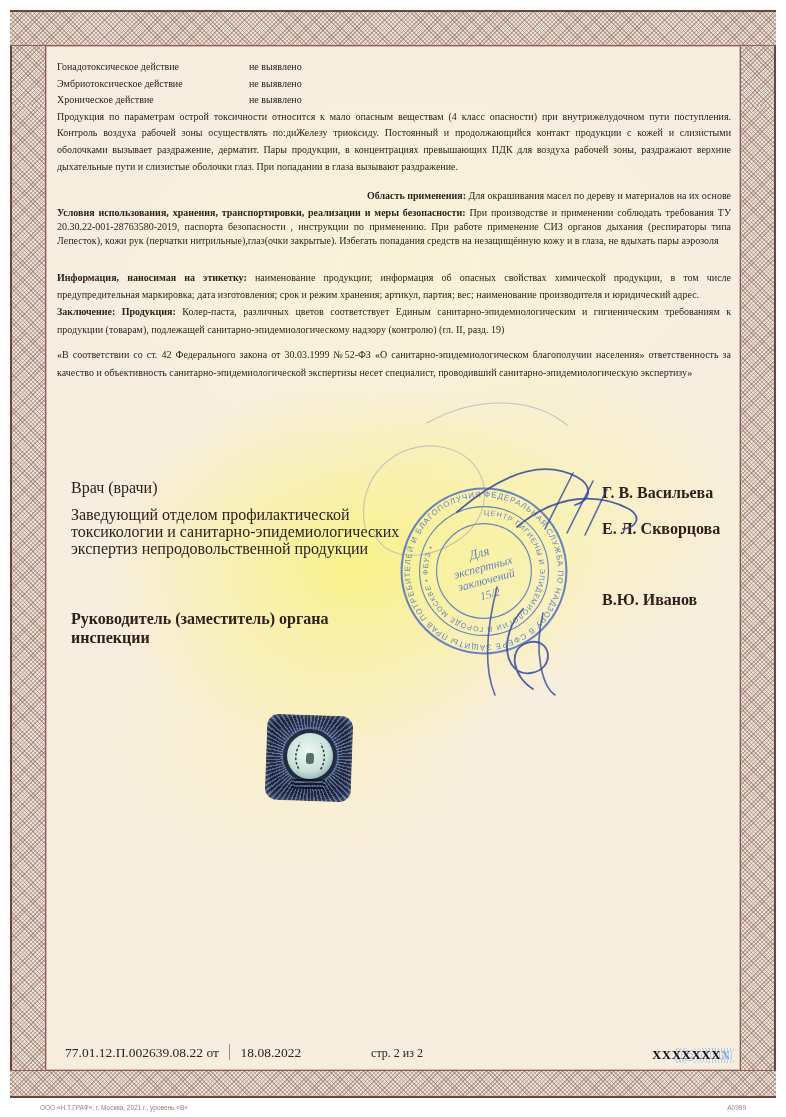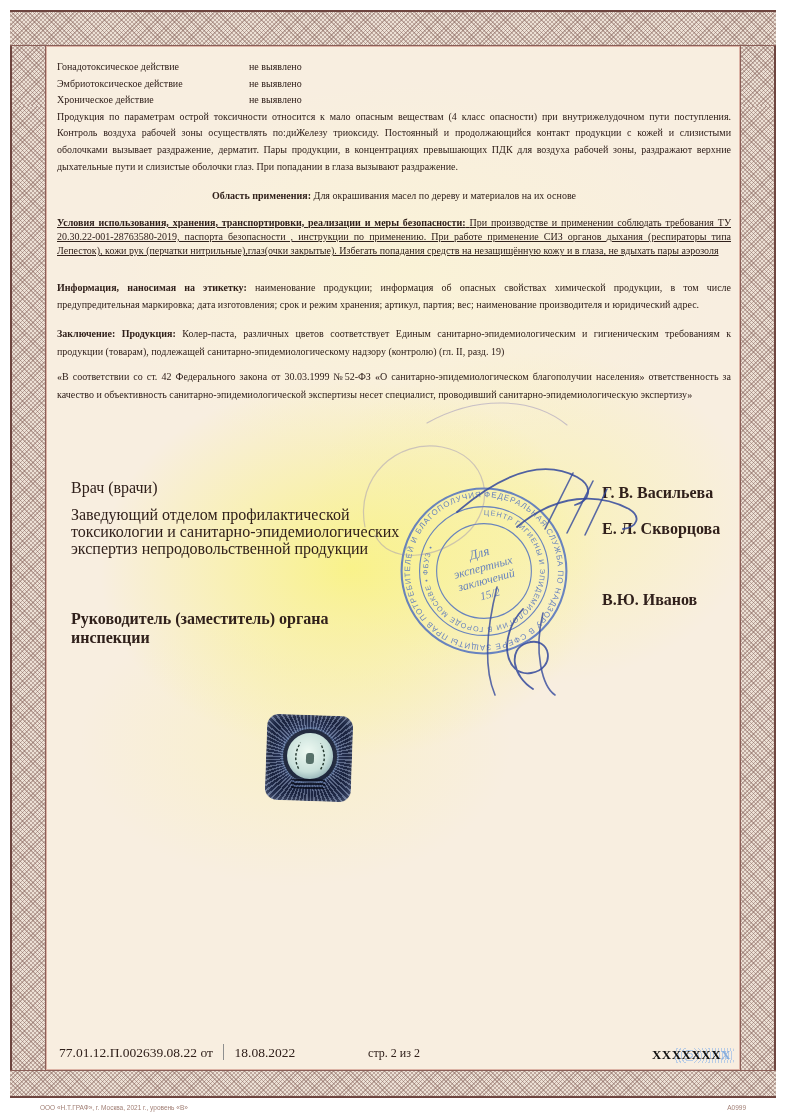--- a/index.html
+++ b/index.html
@@ -40,24 +40,24 @@
       radial-gradient(360px 270px at 44% 51%, rgba(249,243,118,.80), rgba(249,243,118,0) 70%),
       radial-gradient(320px 240px at 70% 46%, rgba(250,245,150,.55), rgba(250,245,150,0) 70%),
       radial-gradient(300px 200px at 36% 68%, rgba(250,243,160,.35), rgba(250,243,160,0) 72%),
       radial-gradient(420px 260px at 52% 22%, rgba(252,247,205,.50), rgba(252,247,205,0) 75%),
       #f8eee0;}
 
   .content{position:absolute;left:10px;right:8px;top:12px;font-size:10px;line-height:16.6px;}
   .tox-row{display:flex;}
   .tox-label{width:192px;flex:0 0 192px;}
   p{margin:0;text-align:justify;}
-  .scope{margin-top:13px;text-align:center;}
-  .usage{margin-top:11px;line-height:14.2px;text-decoration:underline;}
+  .scope{margin-top:13px;text-align:right;}
+  .usage{margin-top:1px;line-height:14.2px;}
   .info{margin-top:21px;line-height:17px;}
-  .concl{margin-top:12px;line-height:17.4px;}
+  .concl{line-height:17.4px;}
   b{font-weight:bold;}
 
   
   .sig{position:absolute;font-size:16px;line-height:17px;}
   .sig-name{font-weight:bold;}
   .role-wrap{width:335px;}
   .role-bold{font-weight:bold;width:280px;margin-top:20px;}
 
   
   .stamp{position:absolute;left:347px;top:434px;width:180px;height:180px;opacity:.82;}
@@ -72,21 +72,21 @@
       radial-gradient(circle at 50% 46%, #93a9c4 0%, #41507a 36%, #202a48 64%, #3a4a72 100%);
     box-shadow:inset 0 0 6px rgba(255,255,255,.25);}
   .holo-ring{position:absolute;left:17px;top:14px;width:46px;height:46px;border-radius:50%;
     border:4px solid rgba(16,22,46,.88);
     background:radial-gradient(circle at 45% 40%, #eef9f2, #c8e0da 55%, #93b2b6 78%, #4a5e84);
     box-shadow:0 0 0 2px rgba(130,160,200,.35);}
   .holo-base{position:absolute;left:26px;top:64px;width:34px;height:10px;border-radius:2px;
     background:repeating-linear-gradient(0deg, rgba(10,14,30,.85) 0 2px, rgba(90,110,150,.5) 2px 4px);}
 
   
-  .footer{position:absolute;left:10px;right:8px;bottom:6px;height:22px;font-size:13.5px;}
+  .footer{position:absolute;left:16px;right:8px;bottom:6px;height:22px;font-size:13.5px;}
   .doc-number{position:absolute;left:2px;bottom:2px;}
   .vr{display:inline-block;width:1px;height:16px;background:#8f8f8f;margin:0 7px -3px 7px;}
   .page-ind{position:absolute;left:50%;transform:translateX(-50%);bottom:2px;font-size:12px;}
   .serial{position:absolute;right:0;bottom:0;z-index:0;font-weight:bold;font-size:13px;letter-spacing:.5px;color:#111;}
   .serial::before{content:"";position:absolute;z-index:-1;right:-3px;top:1px;width:74%;height:92%;border-radius:2px;
     background:repeating-radial-gradient(circle at 25% 50%, rgba(130,175,235,0) 0 2px, rgba(130,175,235,.55) 2px 3px);}
   .serial-suffix{color:#86aede;}
 
   
   .print-line{position:absolute;left:40px;right:40px;bottom:6px;display:flex;justify-content:space-between;

